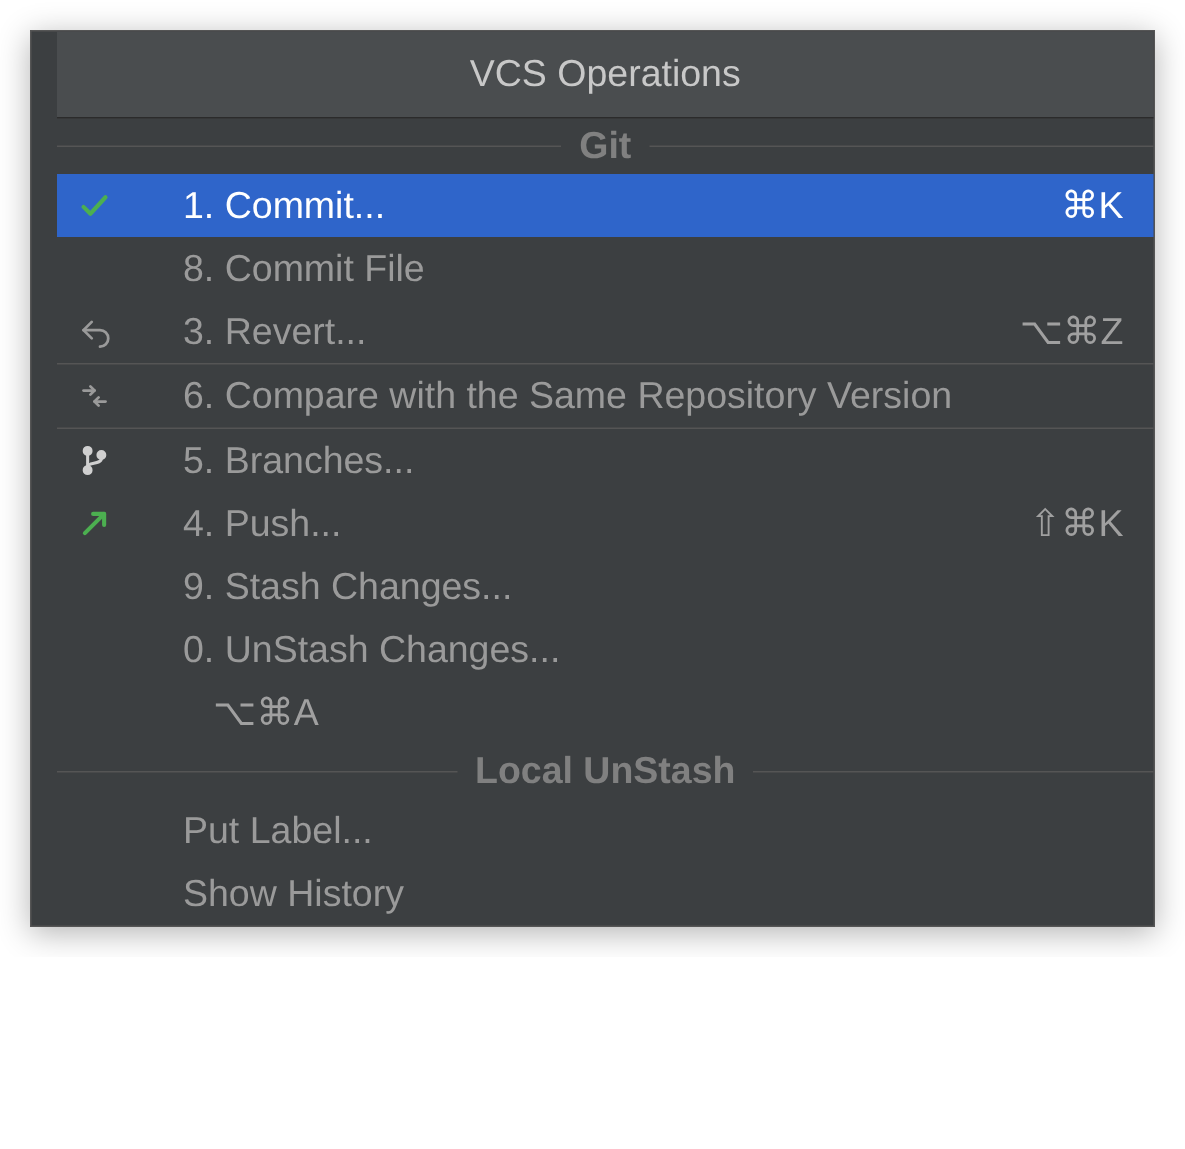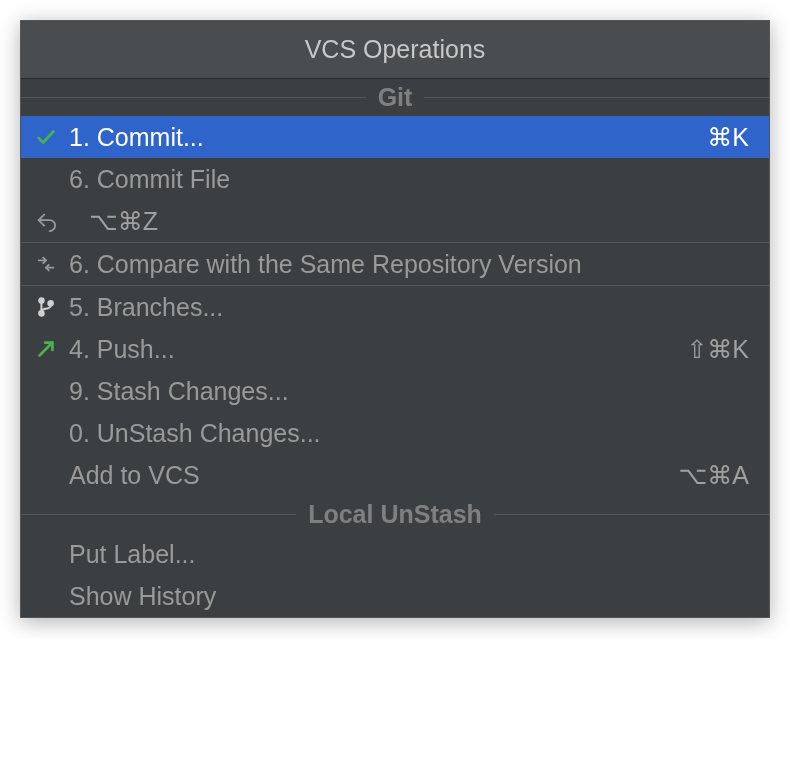--- a/index.html
+++ b/index.html
@@ -13,20 +13,21 @@
       display: flex;
       justify-content: center;
       align-items: flex-start;
       padding: 20px;
     }
     .popup {
       width: 750px;
       background: #3c3f41;
       border: 1px solid #555;
       box-shadow: 0 4px 20px rgba(0,0,0,0.3);
+      padding-left: 17px;
     }
     .popup-title {
       background: #4a4d4f;
       color: #c8c8c8;
       text-align: center;
       padding: 14px 0;
       font-size: 25px;
       font-weight: 400;
       border-bottom: 1px solid #2b2b2b;
     }
@@ -49,20 +50,21 @@
       padding: 0 12px;
     }
     .menu-item {
       display: flex;
       align-items: center;
       padding: 3px 20px 3px 14px;
       color: #9a9a9a;
       font-size: 25px;
       height: 42px;
       cursor: pointer;
+      gap: 36px;
     }
     .menu-item.selected {
       background: #2f65ca;
       color: #ffffff;
     }
     .menu-item .icon-slot {
       width: 34px;
       display: flex;
       align-items: center;
       justify-content: flex-start;
@@ -105,30 +107,31 @@
     <span class="icon-slot">
       <svg viewBox="0 0 24 24" fill="none" stroke="#4caf50" stroke-width="3" stroke-linecap="round" stroke-linejoin="round">
           <polyline points="4,13 9,18 20,6"></polyline>
         </svg>
     </span>
     <span class="label">1. Commit...</span>
     <span class="shortcut">⌘K</span>
   </div>
   <div class="menu-item">
     <span class="icon-slot"></span>
-    <span class="label">6. Commit File</span>
+    <span class="label">8. Commit File</span>
     <span class="shortcut"></span>
   </div>
   <div class="menu-item">
     <span class="icon-slot">
       <svg viewBox="0 0 24 24" fill="none" stroke="#9a9a9a" stroke-width="2" stroke-linecap="round" stroke-linejoin="round">
           <path d="M10 5 L4 11 L10 17"></path>
           <path d="M4 11 L16 11 A6 6 0 0 1 16 23"></path>
         </svg>
     </span>
+    <span class="label">3. Revert...</span>
     <span class="shortcut">⌥⌘Z</span>
   </div>
 
   <div class="group-separator"></div>
 
   <div class="menu-item">
     <span class="icon-slot">
       <svg viewBox="0 0 24 24" fill="none" stroke="#9a9a9a" stroke-width="2" stroke-linecap="round" stroke-linejoin="round">
           <path d="M4 8 L12 8"></path>
           <path d="M9 5 L12 8 L9 11"></path>
@@ -170,21 +173,20 @@
     <span class="label">9. Stash Changes...</span>
     <span class="shortcut"></span>
   </div>
   <div class="menu-item">
     <span class="icon-slot"></span>
     <span class="label">0. UnStash Changes...</span>
     <span class="shortcut"></span>
   </div>
   <div class="menu-item">
     <span class="icon-slot"></span>
-    <span class="label">Add to VCS</span>
     <span class="shortcut">⌥⌘A</span>
   </div>
 
   <div class="section-header">
     <span>Local UnStash</span>
   </div>
 
   <div class="menu-item">
     <span class="icon-slot"></span>
     <span class="label">Put Label...</span>

